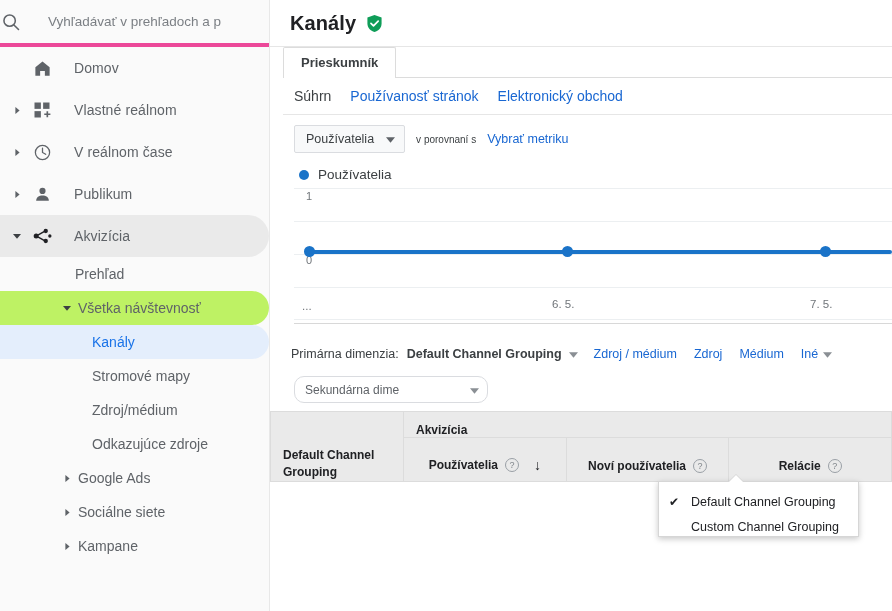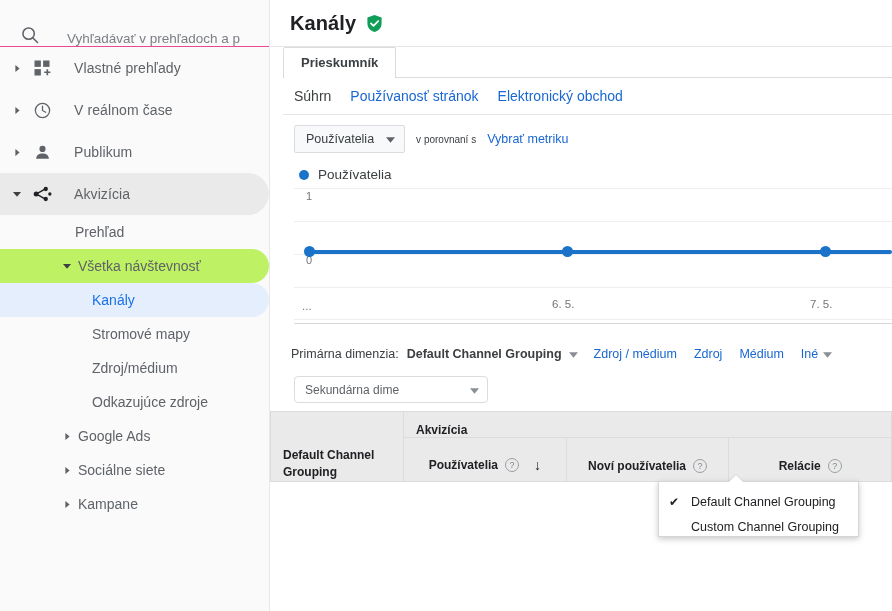--- a/index.html
+++ b/index.html
@@ -17,23 +17,22 @@
   #sidebar {
     width: 270px; height: 611px;
     background: #fafafa;
     border-right: 1px solid #e8e8e8;
     position: relative;
     flex: 0 0 270px;
     overflow: hidden;
   }
   .search-row {
     height: 47px;
-    display: flex; align-items: flex-end;
-    padding-left: 19px;
-    border-bottom: 1px solid #ec4899;
+    display: flex; align-items: center;
+    border-bottom: 4px solid #ec4899;
     background: #fafafa;
   }
   .search-ico { width: 22px; height: 22px; flex: 0 0 22px; margin-right: 26px; }
   .search-input {
     border: 0; outline: none; background: transparent;
     font-family: "Liberation Sans", sans-serif;
     font-size: 13.5px; color: #5f6368;
     width: 180px; padding: 0;
   }
   .search-input::placeholder { color: #7b7f84; }
@@ -195,21 +194,21 @@
     color: #3c4043; font-weight: bold; cursor: pointer;
     display: flex; align-items: center; gap: 7px;
     margin-right: 16px;
   }
   .dim-link { color: #1967d2; cursor: pointer; margin-right: 17px; }
   .dim-link.other { display: flex; align-items: center; gap: 5px; margin-right: 0; }
 
   .secrow { padding: 6px 0 8px 11px; display: flex; }
   .sec-btn {
     border: 1px solid #dadce0; background: #fff;
-    border-radius: 4px; height: 27px;
+    border-radius: 10px; height: 27px;
     width: 194px;
     display: flex; align-items: center; justify-content: space-between;
     padding: 0 8px 0 10px;
     font-size: 12px; color: #5f6368; cursor: pointer;
   }
 
   
   .tablewrap { position: relative; }
   .tbl { width: 100%; border-collapse: collapse; table-layout: fixed; }
   .tbl th {
@@ -273,36 +272,45 @@
     <div class="search-row">
       <span class="search-ico">
         <svg viewBox="0 0 24 24" width="22" height="22">
           <circle cx="10.5" cy="10.5" r="6.2" fill="none" stroke="#5f6368" stroke-width="1.7"></circle>
           <line x1="15.2" y1="15.2" x2="20.2" y2="20.2" stroke="#5f6368" stroke-width="1.7" stroke-linecap="round"></line>
         </svg>
       </span>
       <input class="search-input" type="text" placeholder="Vyhľadávať v prehľadoch a p" style="">
     </div>
 
+    <div class="nav-item">
+      <span class="caret"></span>
+      <span class="navicon">
+        <svg viewBox="0 0 24 24" width="19" height="19">
+          <path d="M12 3 3 10.5V21h6v-6h6v6h6V10.5z" fill="#5f6368"></path>
+        </svg>
+      </span>
+      <span class="navlabel">Domov</span>
+    </div>
 
     <div class="nav-item">
       <span class="caret">
         <svg viewBox="0 0 10 10" width="7" height="7">
             <path d="M2 0 L8 5 L2 10 Z" fill="#5f6368"></path>
           </svg>
       </span>
       <span class="navicon">
         <svg viewBox="0 0 24 24" width="18" height="18">
           <rect x="2" y="2" width="8.5" height="8.5" fill="#5f6368"></rect>
           <rect x="13.5" y="2" width="8.5" height="8.5" fill="#5f6368"></rect>
           <rect x="2" y="13.5" width="8.5" height="8.5" fill="#5f6368"></rect>
           <path d="M18 13.5v3h-3v2.2h3v3h2.2v-3h3V16.5h-3v-3z" fill="#5f6368"></path>
         </svg>
       </span>
-      <span class="navlabel">Vlastné prehľady</span>
+      <span class="navlabel">Vlastné reálnom</span>
     </div>
 
 
     <div class="nav-item">
       <span class="caret">
         <svg viewBox="0 0 10 10" width="7" height="7">
             <path d="M2 0 L8 5 L2 10 Z" fill="#5f6368"></path>
           </svg>
       </span>
       <span class="navicon">

